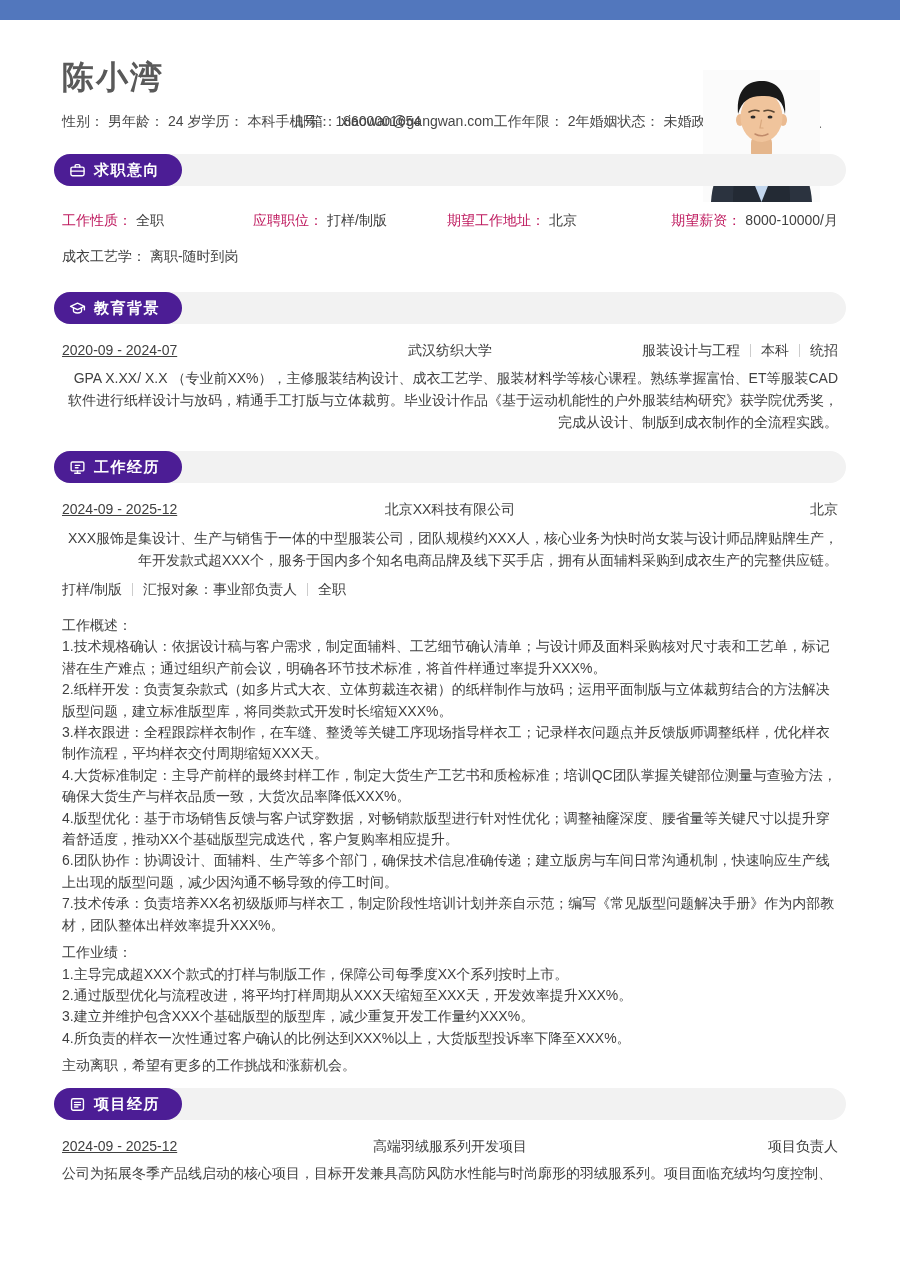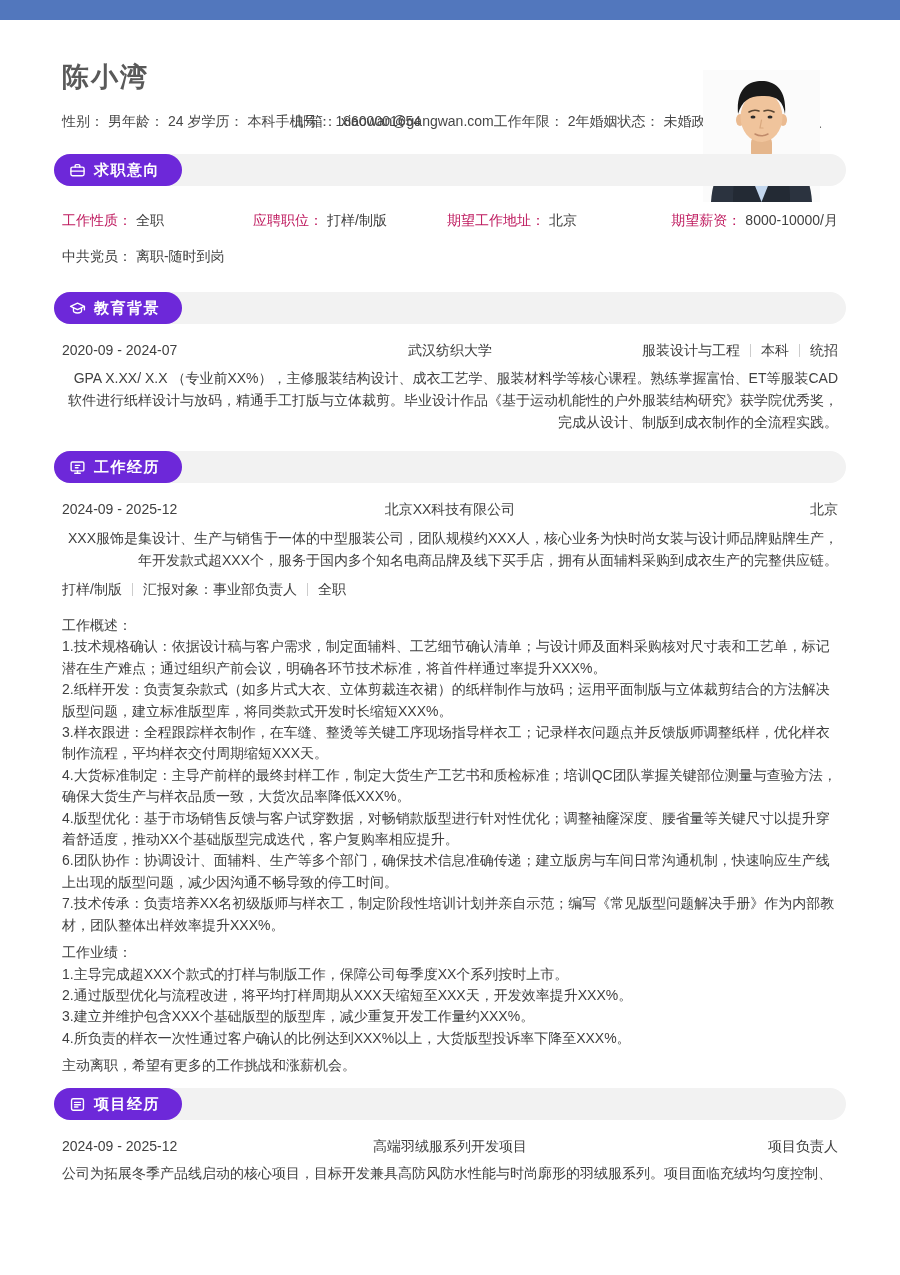--- a/index.html
+++ b/index.html
@@ -6,53 +6,53 @@
   body{
     width:900px;height:1275px;overflow:hidden;position:relative;
     background:#ffffff;color:#404040;
     font-family:"Liberation Sans","DejaVu Sans",sans-serif;
     font-size:14px;
   }
   .topbar{height:20px;background:#5277bd;}
   .content{padding:0 62px;}
   
   .header{position:relative;padding-top:42px;}
-  .name{margin:0;font-size:27px;line-height:30px;font-weight:700;color:#595959;letter-spacing:2px;}
+  .name{margin:0;font-size:32px;line-height:30px;font-weight:700;color:#595959;letter-spacing:2px;}
   .info-grid{margin-top:16px;display:flex;}
   .info-col{display:flex;flex-direction:row;}
   .info-col.left{width:233px;}
   .info-col.right{flex:1;}
   .info-item{height:26px;line-height:26px;white-space:nowrap;}
   .info-item .lbl{color:#474747;}
   .info-item .val{color:#474747;margin-left:4px;}
   .photo{position:absolute;top:50px;right:18px;width:117px;height:132px;background:#f7f7f7;overflow:hidden;}
   
   .sec-bar{height:32px;background:#f2f2f2;border-radius:16px;margin-left:-8px;margin-right:-8px;position:relative;}
-  .sec-pill{position:absolute;left:0;top:0;bottom:0;background:#6d28d9;border-radius:16px;
+  .sec-pill{position:absolute;left:0;top:0;bottom:0;background:#4c1d95;border-radius:16px;
     display:flex;align-items:center;gap:8px;padding:0 22px 0 15px;color:#fff;}
   .sec-title{font-size:15px;font-weight:700;letter-spacing:1.5px;}
   .sec-icon{width:17px;height:17px;display:inline-flex;}
   .sec-icon svg{width:17px;height:17px;}
   .sec-bar.sb1{margin-top:20px;}
   .sec-bar.sb2{margin-top:26px;}
   .sec-bar.sb3{margin-top:18px;}
   .sec-bar.sb4{margin-top:12px;}
   
   .ji-row{margin-top:24px;display:flex;line-height:20px;}
   .ji-field{white-space:nowrap;}
   .ji-field .lbl{color:#be185d;}
   .ji-field .val{margin-left:4px;}
   .ji-f1{width:191px;}
   .ji-f2{width:194px;}
   .ji-f3{width:213px;}
   .ji-f4{margin-left:auto;}
   .ji-row2{margin-top:16px;line-height:20px;}
   
   .meta-row{margin-top:17px;display:flex;align-items:center;line-height:18px;}
-  .meta-left{flex:1;text-align:left;}
+  .meta-left{flex:1;text-align:left;text-decoration:underline;}
   .meta-center{flex:1.2;text-align:center;}
   .meta-right{flex:1;text-align:right;white-space:nowrap;}
   .vsep{display:inline-block;width:1px;height:13px;background:#cccccc;margin:0 10px;vertical-align:-2px;}
   
   .para{margin-top:8px;line-height:22px;text-align:right;}
   .para.intro{margin-top:10px;line-height:21.5px;}
   .tag-row{margin-top:8px;line-height:20px;}
   .blk{line-height:21.4px;}
   .blk.overview{margin-top:16px;}
   .blk.achievements{margin-top:6px;}
@@ -118,21 +118,21 @@
       <span class="sec-title">求职意向</span>
     </div>
   </div>
   <div class="ji-row">
     <div class="ji-field ji-f1"><span class="lbl">工作性质：</span><span class="val">全职</span></div>
     <div class="ji-field ji-f2"><span class="lbl">应聘职位：</span><span class="val">打样/制版</span></div>
     <div class="ji-field ji-f3"><span class="lbl">期望工作地址：</span><span class="val">北京</span></div>
     <div class="ji-field ji-f4"><span class="lbl">期望薪资：</span><span class="val">8000-10000/月</span></div>
   </div>
   <div class="ji-row2">
-    <span class="lbl">中共党员：</span>
+    <span class="lbl">成衣工艺学：</span>
     <span class="val">离职-随时到岗</span>
   </div>
 
   <div class="sec-bar sb2">
     <div class="sec-pill">
       <span class="sec-icon">
         <svg viewBox="0 0 16 16" fill="none" stroke="#ffffff" stroke-width="1.3" stroke-linecap="round" stroke-linejoin="round">
           <path d="M8 3 L1.5 6 L8 9 L14.5 6 Z"></path>
           <path d="M4.2 7.6 V10.2 C4.2 11.3 5.9 12.2 8 12.2 C10.1 12.2 11.8 11.3 11.8 10.2 V7.6"></path>
           <path d="M14.5 6 V9.2"></path>

